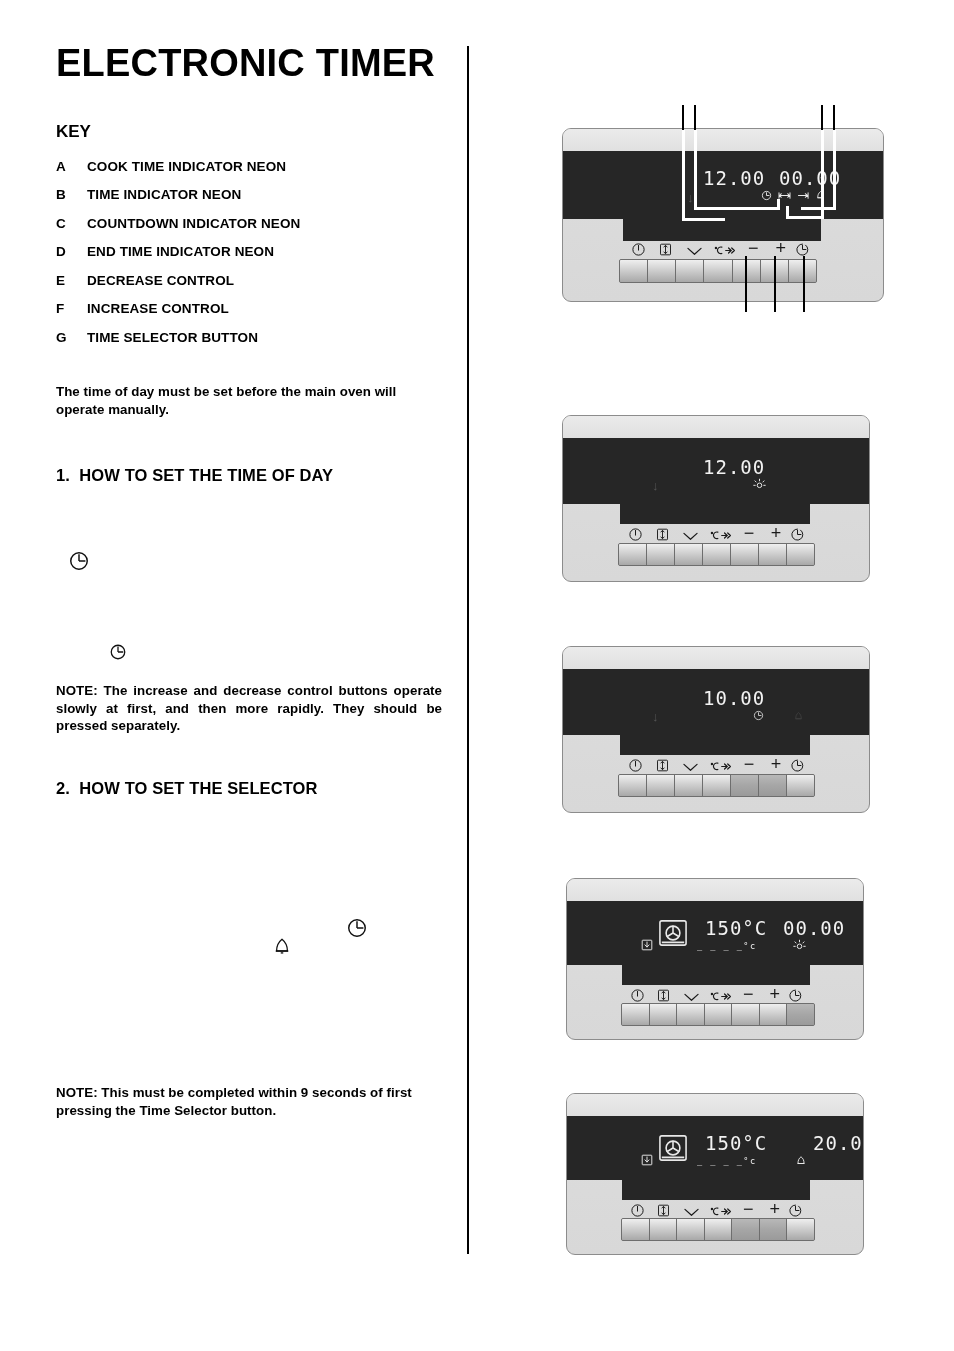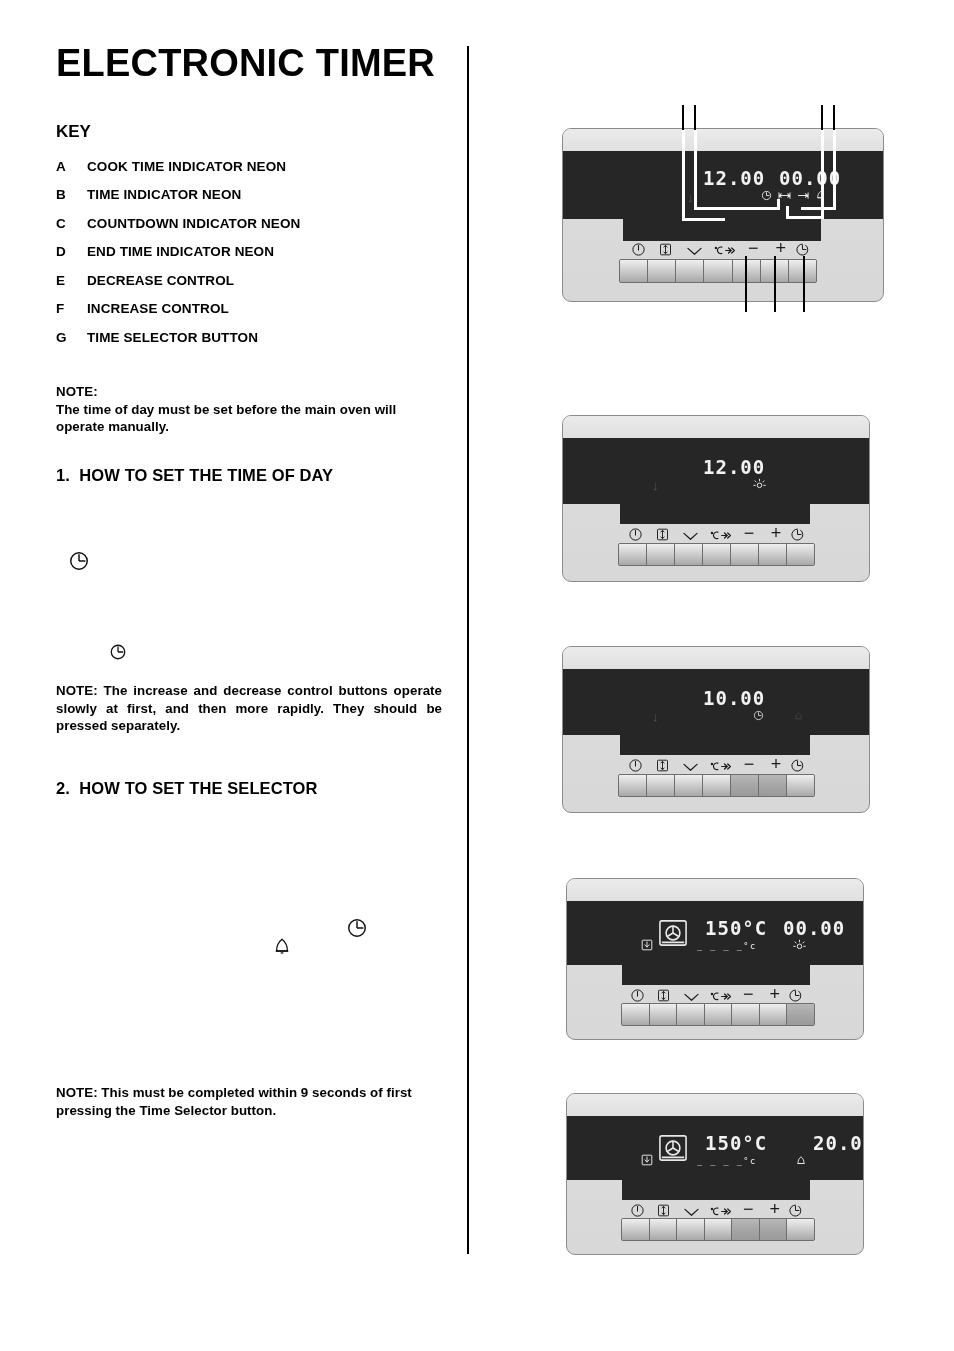--- a/index.html
+++ b/index.html
@@ -129,21 +129,21 @@
   }
   .lcd-text {
     position: absolute;
     color: #f2f2f2;
     font-family: "DejaVu Sans Mono", monospace;
     letter-spacing: 1px;
     white-space: nowrap;
   }
   .lcd-main-num {
     font-size: 19px;
-    font-weight: 700;
+    font-weight: 400;
   }
   .lcd-small {
     font-size: 8.5px;
   }
 
   
   .btn-icons {
     position: absolute;
     display: flex;
     align-items: flex-end;
@@ -223,21 +223,20 @@
       <span class="key-label">INCREASE CONTROL</span>
     </div>
     <div class="key-row">
       <span class="key-letter">G</span>
       <span class="key-label">TIME SELECTOR BUTTON</span>
     </div>
   </div>
 </div>
 
 <div class="abs note-block" id="note-top">
-  <div>NOTE:</div>
   <div>The time of day must be set before the main oven will operate manually.</div>
 </div>
 
 <div class="abs step-heading" id="step1">
   <span>1.</span>&nbsp;&nbsp;<span>HOW TO SET THE TIME OF DAY</span>
 </div>
 
 <div class="abs" id="icon-clock-1">
   <svg class="glyph-clock" viewBox="0 0 24 24" fill="none" stroke="#111" stroke-width="1.6">
     <circle cx="12" cy="12" r="9"></circle>

